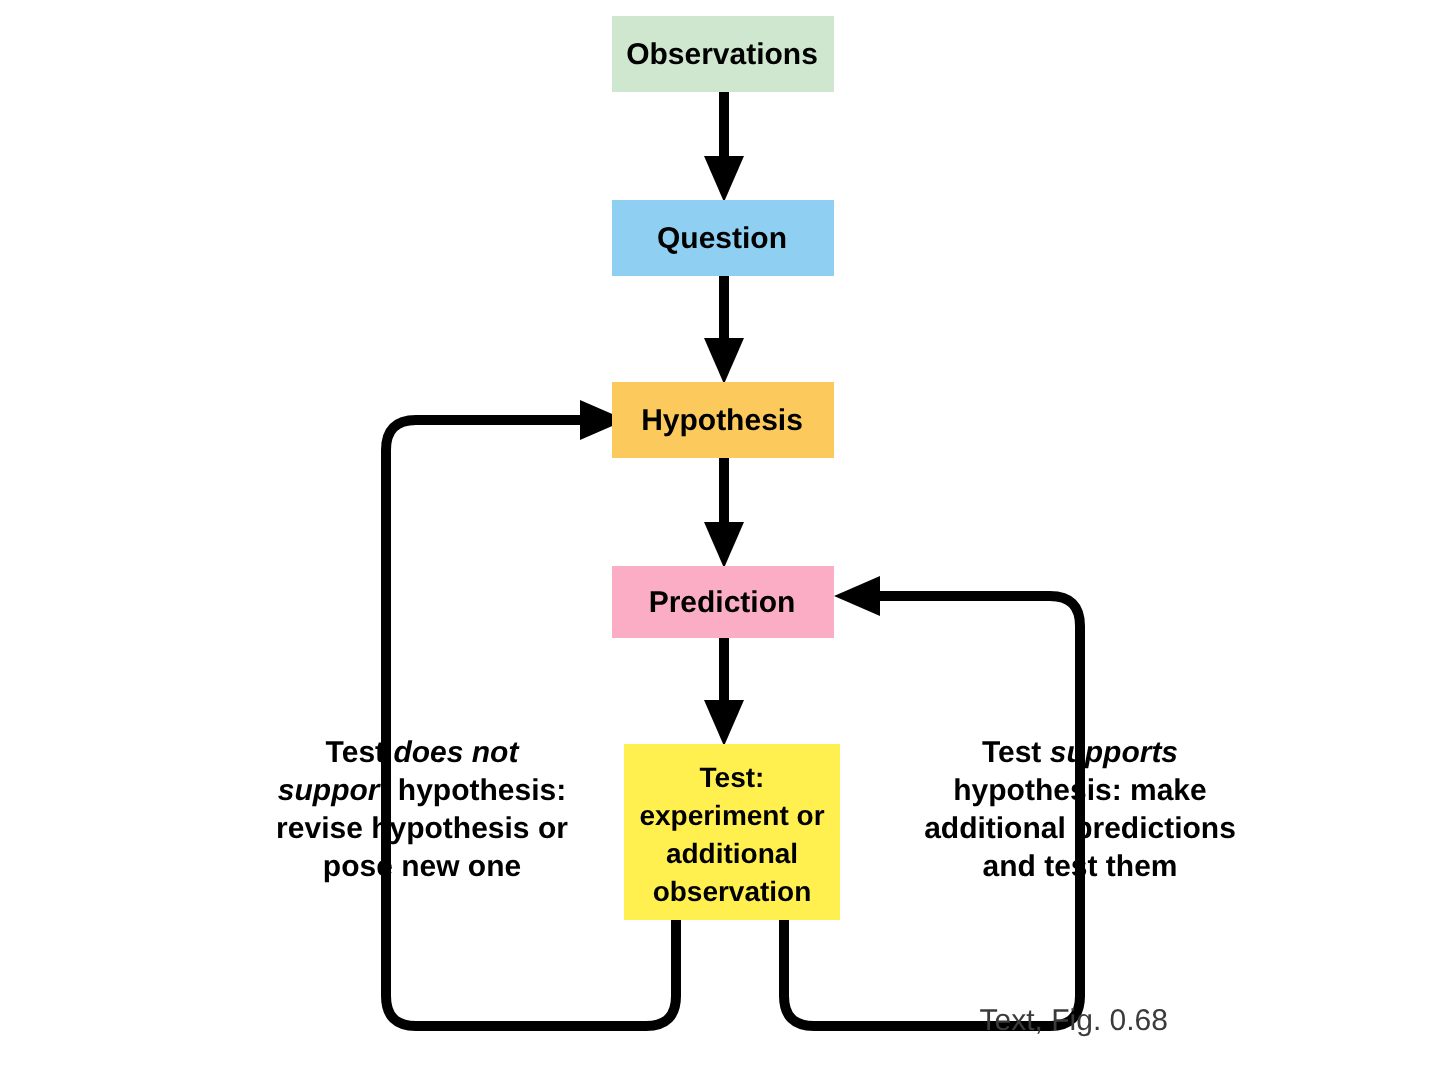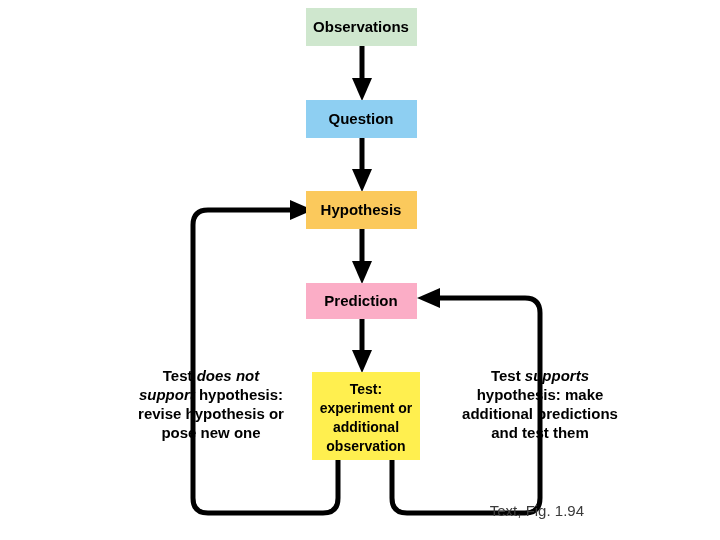--- a/index.html
+++ b/index.html
@@ -160,15 +160,15 @@
     <g>
       <text class="side-note" x="540" y="381"><tspan>Test </tspan><tspan class="em">supports</tspan></text>
       <text class="side-note" x="540" y="400"><tspan>hypothesis: make</tspan></text>
       <text class="side-note" x="540" y="419"><tspan>additional predictions</tspan></text>
       <text class="side-note" x="540" y="438"><tspan>and test them</tspan></text>
     </g>
 
   </svg>
 
 
-  <div class="figure-ref">Text, Fig. 1.94</div>
+  <div class="figure-ref">Text, Fig. 0.68</div>
 
 </div>
 
 </body></html>

